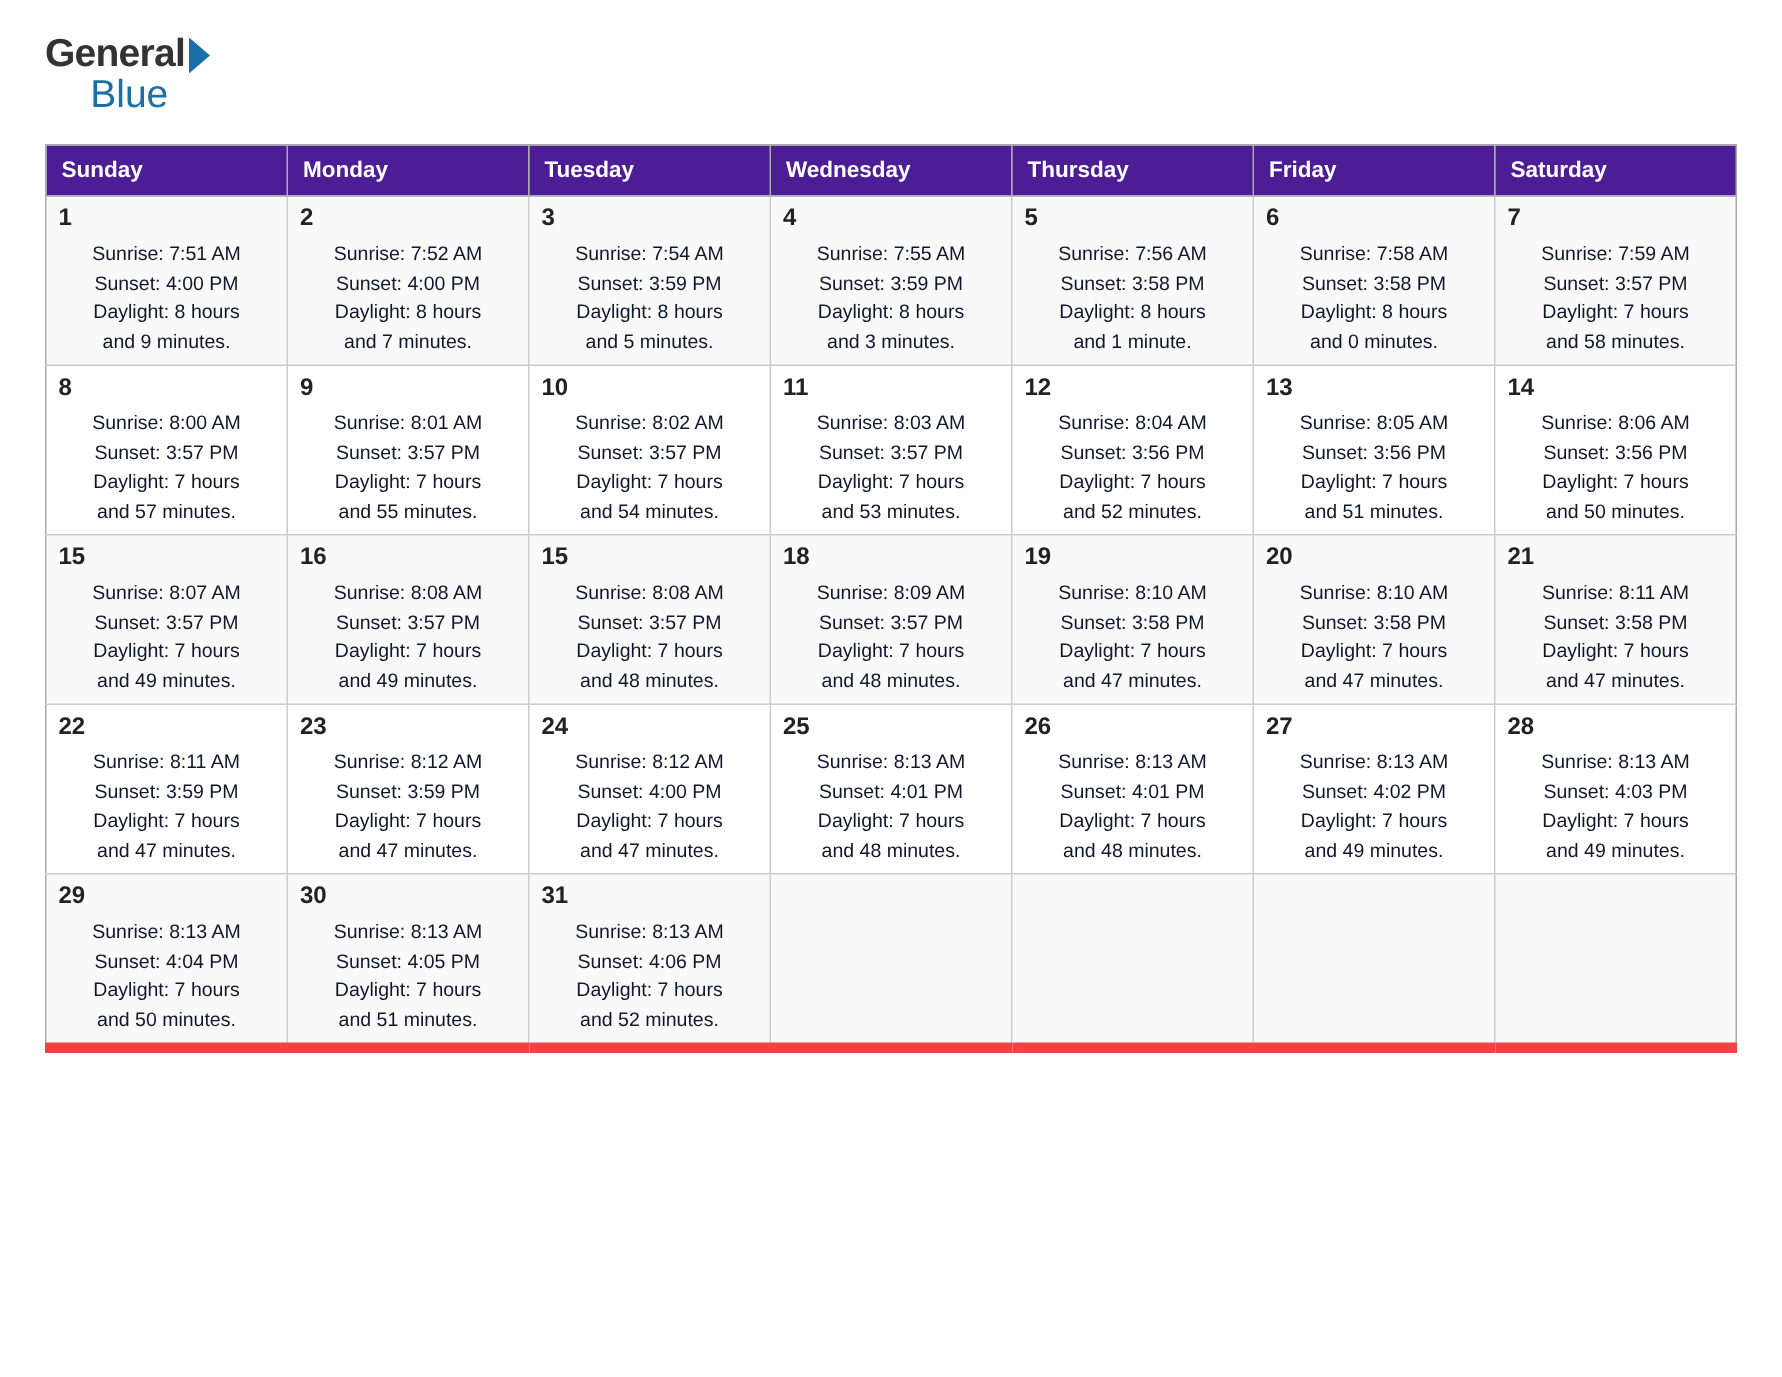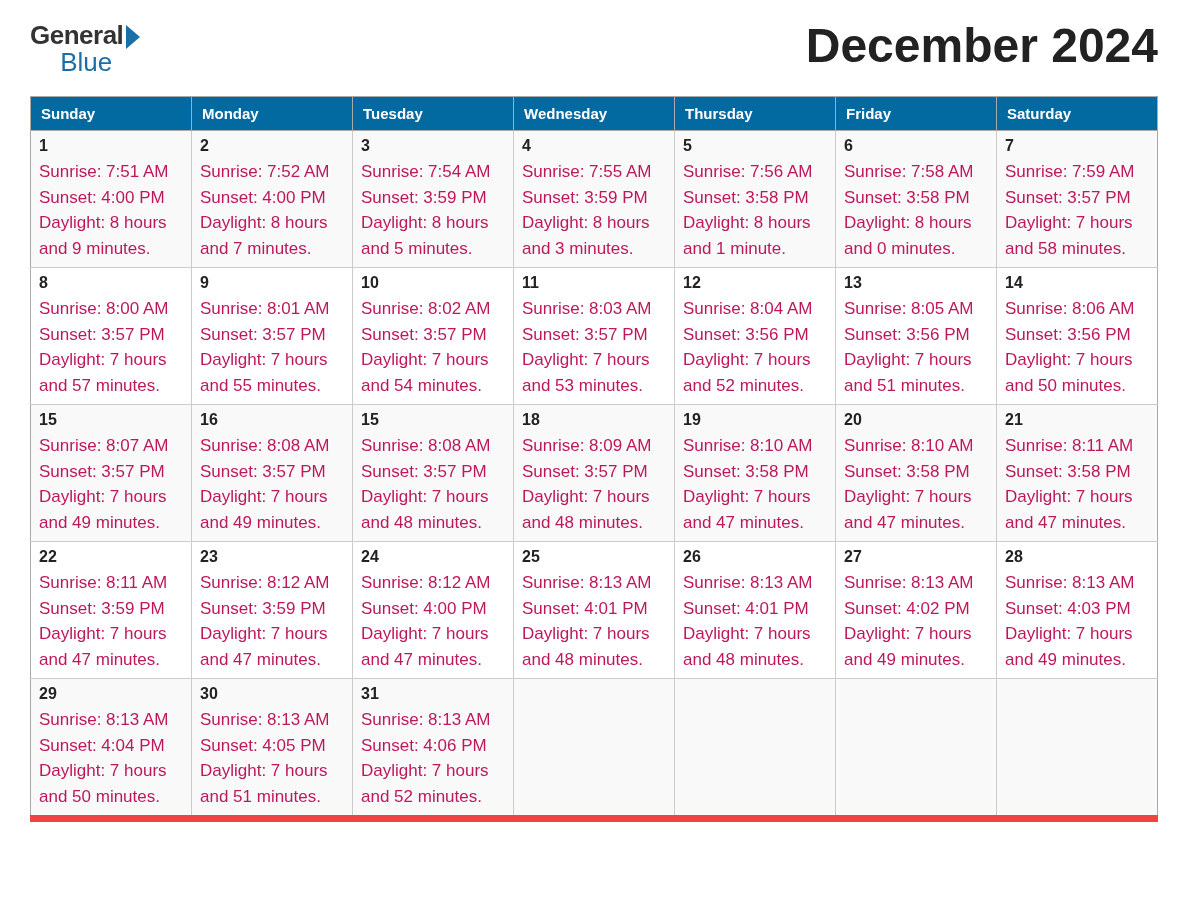--- a/index.html
+++ b/index.html
@@ -60,21 +60,21 @@
       font-size: 20px;
       color: #444;
       margin-top: 4px;
     }
     .calendar {
       width: 100%;
       border-collapse: collapse;
       border: 1px solid #aaa;
     }
     .calendar th {
-      background-color: #0369a1;
+      background-color: #4c1d95;
       color: #fff;
       font-size: 15px;
       font-weight: bold;
       padding: 8px 10px;
       text-align: left;
       border: 1px solid #aaa;
     }
     .calendar td {
       vertical-align: top;
       border: 1px solid #ccc;
@@ -82,23 +82,24 @@
       width: calc(100% / 7);
       min-height: 100px;
     }
     .day-number {
       font-size: 16px;
       font-weight: bold;
       color: #222;
       margin-bottom: 4px;
     }
     .day-info {
-      font-size: 17px;
-      color: #be185d;
+      font-size: 13px;
+      color: #0f172a;
       line-height: 1.5;
+      text-align: center;
     }
     .empty-cell {
       background: #fff;
     }
     tr:nth-child(odd) td {
       background-color: #f9f9f9;
     }
     tr:nth-child(even) td {
       background-color: #fff;
     }
@@ -117,21 +118,20 @@
 
 <div class="header">
   <div class="logo">
     <div class="logo-top">
       <span class="logo-general">General</span>
       <div class="logo-arrow"></div>
     </div>
     <span class="logo-blue">Blue</span>
   </div>
   <div class="title-block">
-    <div class="month-title">December 2024</div>
   </div>
 </div>
 
 <table class="calendar">
   <thead>
     <tr>
     <th>Sunday</th>
         <th>Monday</th>
         <th>Tuesday</th>
         <th>Wednesday</th>

